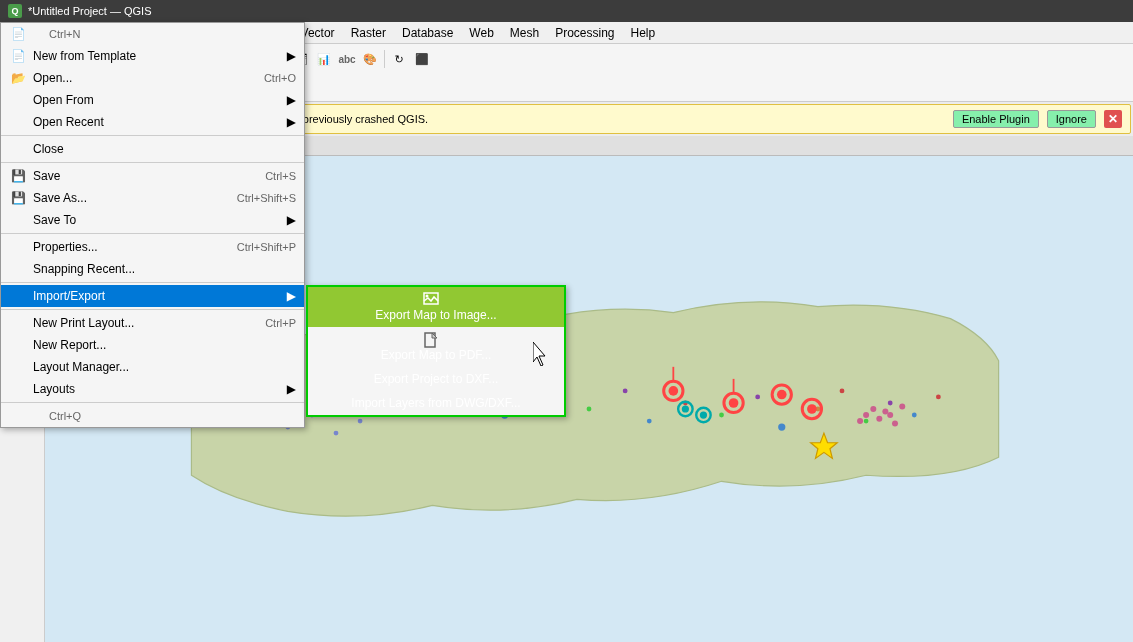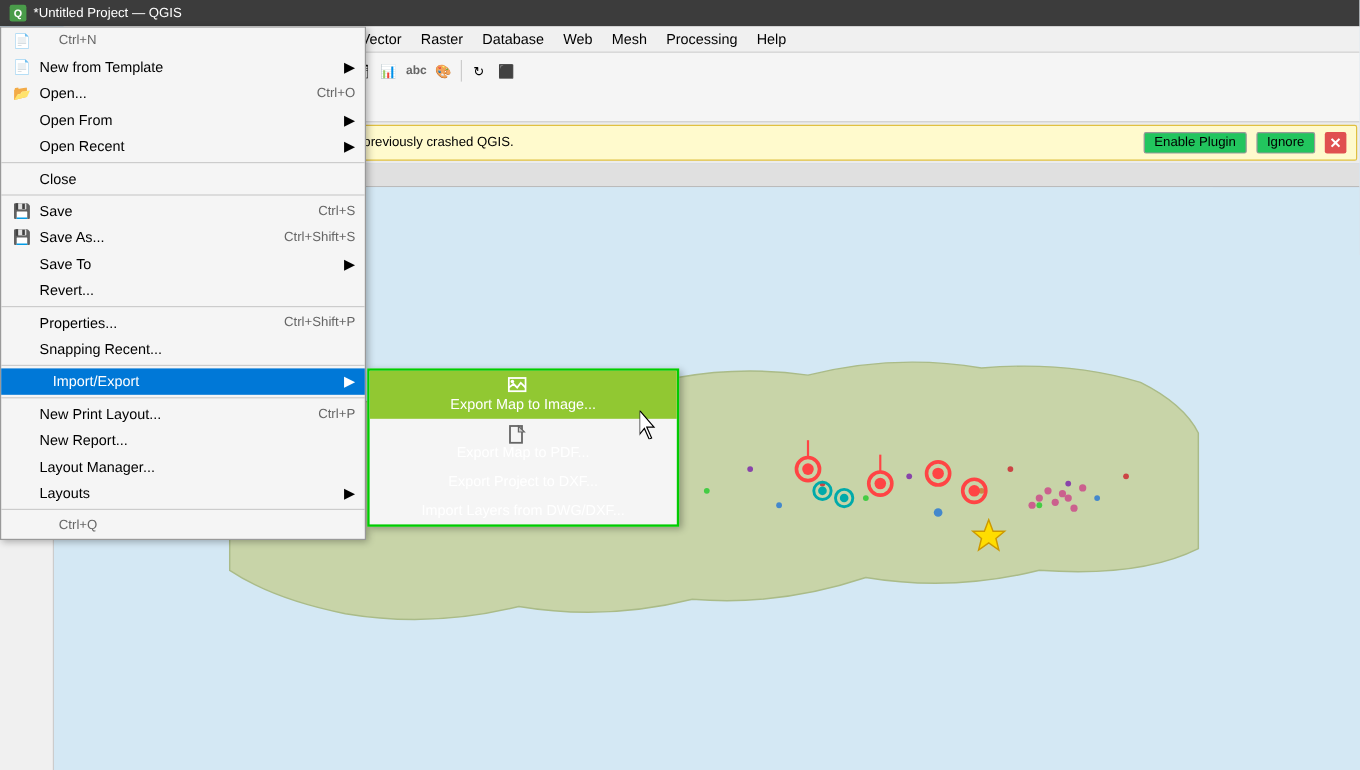--- a/index.html
+++ b/index.html
@@ -113,21 +113,21 @@
     }
     .notif-text {
       flex: 1;
       font-size: 11px;
     }
     .notif-plugin-name {
       font-weight: bold;
     }
     .notif-btn {
       padding: 2px 8px;
-      background: #22c55e;
+      background: #86efac;
       border: 1px solid #999;
       cursor: pointer;
       font-size: 11px;
       border-radius: 2px;
     }
     .notif-close {
       width: 18px;
       height: 18px;
       background: #e05050;
       color: white;
@@ -517,39 +517,35 @@
     <span class="label">Save As...</span>
     <span class="shortcut">Ctrl+Shift+S</span>
   </div>
 
   <div class="proj-menu-item">
     <span class="icon"></span>
     <span class="label">Save To</span>
     <span class="arrow">▶</span>
   </div>
 
-  <div class="proj-menu-item">
-    <span class="icon"></span>
-    <span class="label">Revert...</span>
-  </div>
   <div class="menu-divider"></div>
 
   <div class="proj-menu-item">
     <span class="icon"></span>
     <span class="label">Properties...</span>
     <span class="shortcut">Ctrl+Shift+P</span>
   </div>
 
   <div class="proj-menu-item">
     <span class="icon"></span>
     <span class="label">Snapping Recent...</span>
   </div>
   <div class="menu-divider"></div>
 
-  <div class="proj-menu-item active" style="position:relative;gap:11px;">
+  <div class="proj-menu-item active" style="position:relative;">
     <span class="icon"></span>
     <span class="label">Import/Export</span>
     <span class="arrow">▶</span>
 
     <div class="submenu">
 
       <div class="submenu-item active">
         <span class="s-icon">
           <svg width="16" height="16" viewBox="0 0 16 16">
               <rect x="1" y="1" width="14" height="11" fill="none" stroke="white" stroke-width="1.5"></rect>

